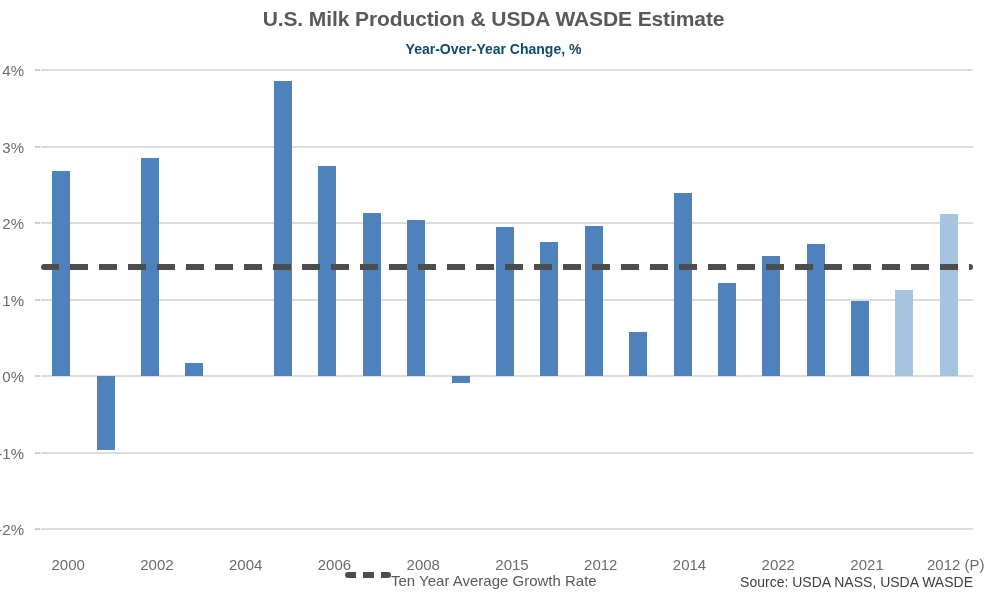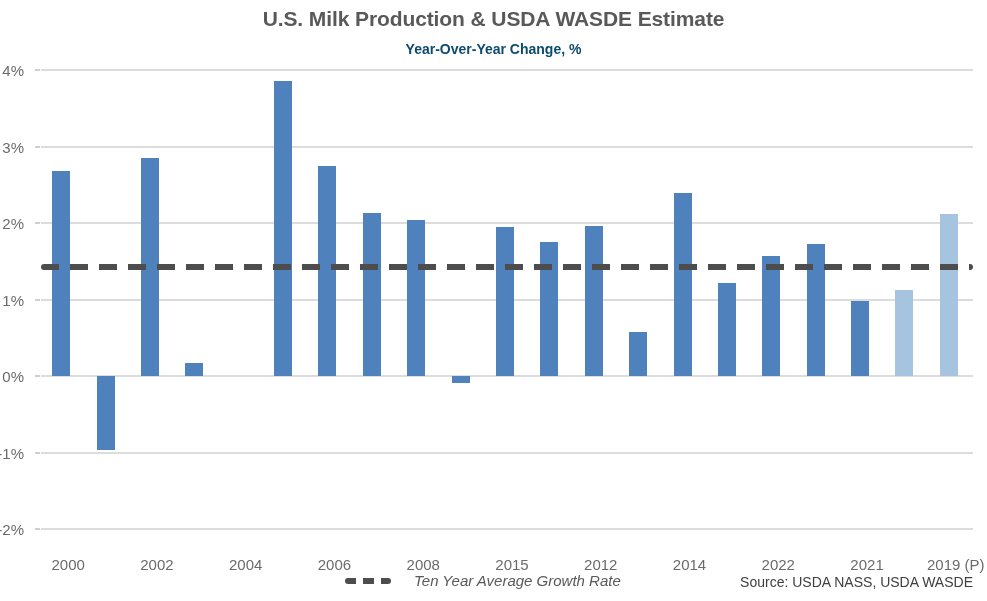--- a/index.html
+++ b/index.html
@@ -101,23 +101,22 @@
     transform: translateX(-50%);
     white-space: nowrap;
   }
 
   
   #legend {
     position: absolute;
     left: 345px;
     top: 572px;
     display: flex;
-    align-items: center;
-    gap: 23px;
-    font-style: italic;
+    align-items: flex-start;
+    gap: 0;
   }
   #legend-swatch {
     width: 46px; height: 6px;
     background-image: repeating-linear-gradient(to right,
         #4d4d4d 0px, #4d4d4d 11px, rgba(0,0,0,0) 11px, rgba(0,0,0,0) 18px);
     border-radius: 3px;
   }
   #legend-label {
     font-size: 15px;
     color: #595959;
@@ -190,21 +189,21 @@
     <div class="xlabel" style="left: 20.1905px;">2000</div>
     <div class="xlabel" style="left: 108.952px;">2002</div>
     <div class="xlabel" style="left: 197.714px;">2004</div>
     <div class="xlabel" style="left: 286.476px;">2006</div>
     <div class="xlabel" style="left: 375.238px;">2008</div>
     <div class="xlabel" style="left: 464px;">2015</div>
     <div class="xlabel" style="left: 552.762px;">2012</div>
     <div class="xlabel" style="left: 641.524px;">2014</div>
     <div class="xlabel" style="left: 730.286px;">2022</div>
     <div class="xlabel" style="left: 819.048px;">2021</div>
-    <div class="xlabel" style="left: 907.81px;">2019 (P)</div>
+    <div class="xlabel" style="left: 907.81px;">2012 (P)</div>
   </div>
 
 <div id="legend">
   <span id="legend-swatch"></span>
   <span id="legend-label">Ten Year Average Growth Rate</span>
 </div>
 
 <div id="source-note">Source: USDA NASS, USDA WASDE</div>
 
 </body></html>

